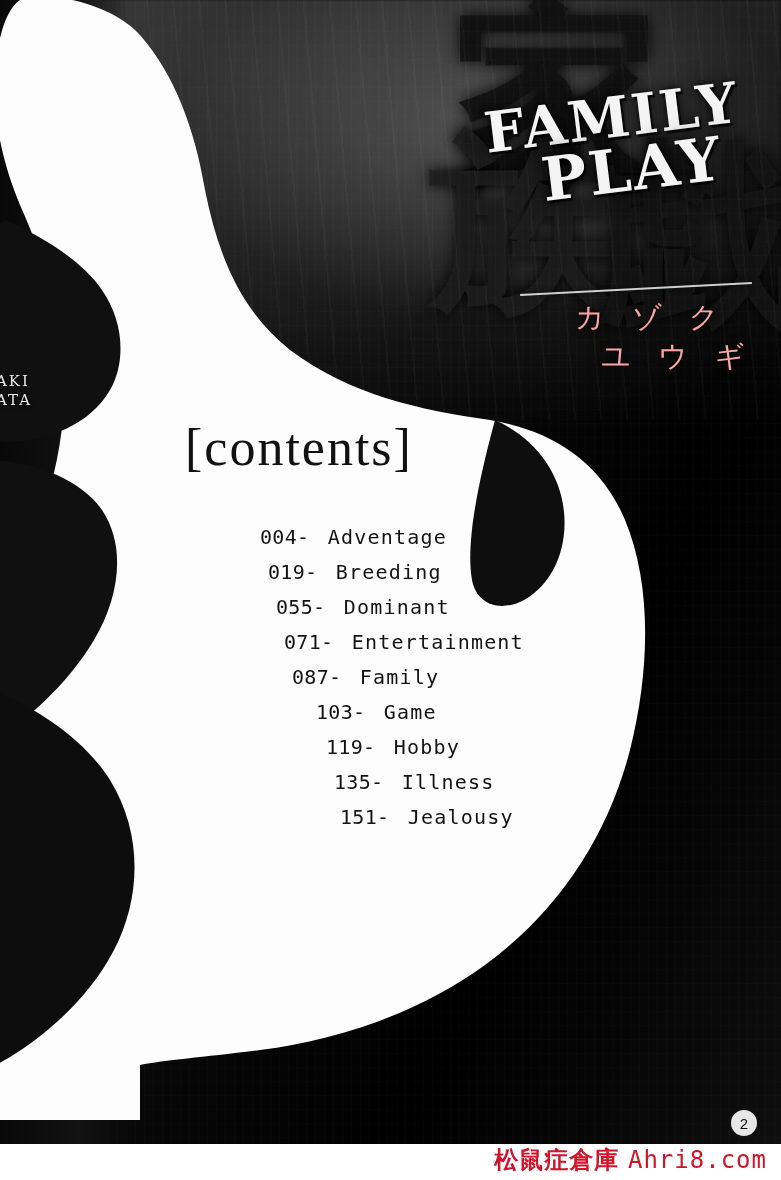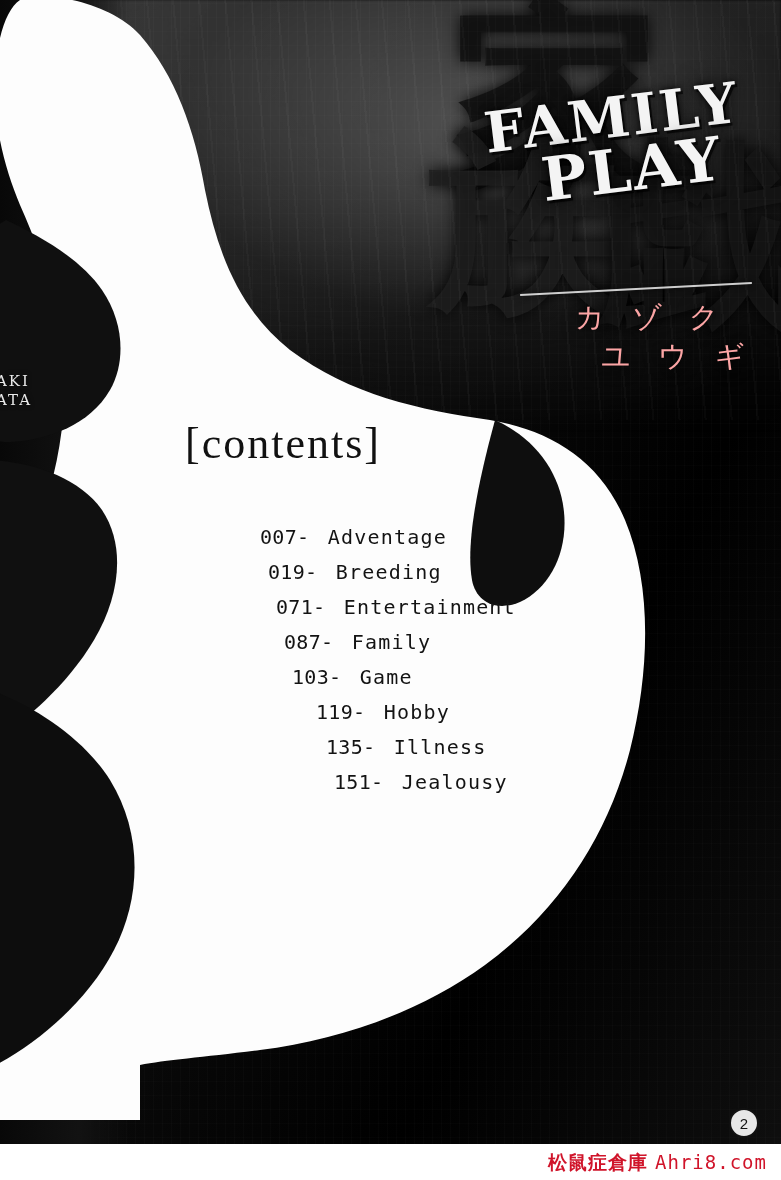--- a/index.html
+++ b/index.html
@@ -124,21 +124,21 @@
     letter-spacing: 2px;
     line-height: 1.25;
     text-shadow: 0 0 5px rgba(0,0,0,.9);
   }
 
   
   .contents-heading {
     position: absolute;
     left: 185px; top: 418px;
     font-family: "Liberation Serif", serif;
-    font-size: 44px;
+    font-size: 52px;
     color: #111;
     letter-spacing: 2px;
   }
   .toc {
     position: absolute;
     left: 150px; top: 525px;
     width: 430px;
   }
   .toc-item {
     font-family: "DejaVu Sans Mono", monospace;
@@ -178,21 +178,21 @@
     justify-content: center;
     background: rgba(255,255,255,.9);
   }
 
   
   .watermark {
     position: absolute;
     right: 14px; bottom: 4px;
     color: #d0142a;
     font-family: "DejaVu Sans", sans-serif;
-    font-size: 19px;
+    font-size: 24px;
     letter-spacing: 1px;
     white-space: nowrap;
   }
   .watermark .wm-cjk { font-weight: bold; }
   .watermark .wm-url { font-family: "DejaVu Sans Mono", monospace; }
 
   .bottom-strip {
     position: absolute;
     left: 0; bottom: 0;
     width: 781px; height: 36px;
@@ -277,26 +277,30 @@
 
   <div class="author-mark">
     <div>AKI</div>
     <div>ATA</div>
   </div>
 
   <div class="contents-heading">[contents]</div>
 
   <div class="toc">
     <div class="toc-item">
-      <span class="num">007-</span>
+      <span class="num">004-</span>
       <span class="ttl">Adventage</span>
     </div>
     <div class="toc-item">
       <span class="num">019-</span>
       <span class="ttl">Breeding</span>
+    </div>
+    <div class="toc-item">
+      <span class="num">055-</span>
+      <span class="ttl">Dominant</span>
     </div>
     <div class="toc-item">
       <span class="num">071-</span>
       <span class="ttl">Entertainment</span>
     </div>
     <div class="toc-item">
       <span class="num">087-</span>
       <span class="ttl">Family</span>
     </div>
     <div class="toc-item">

